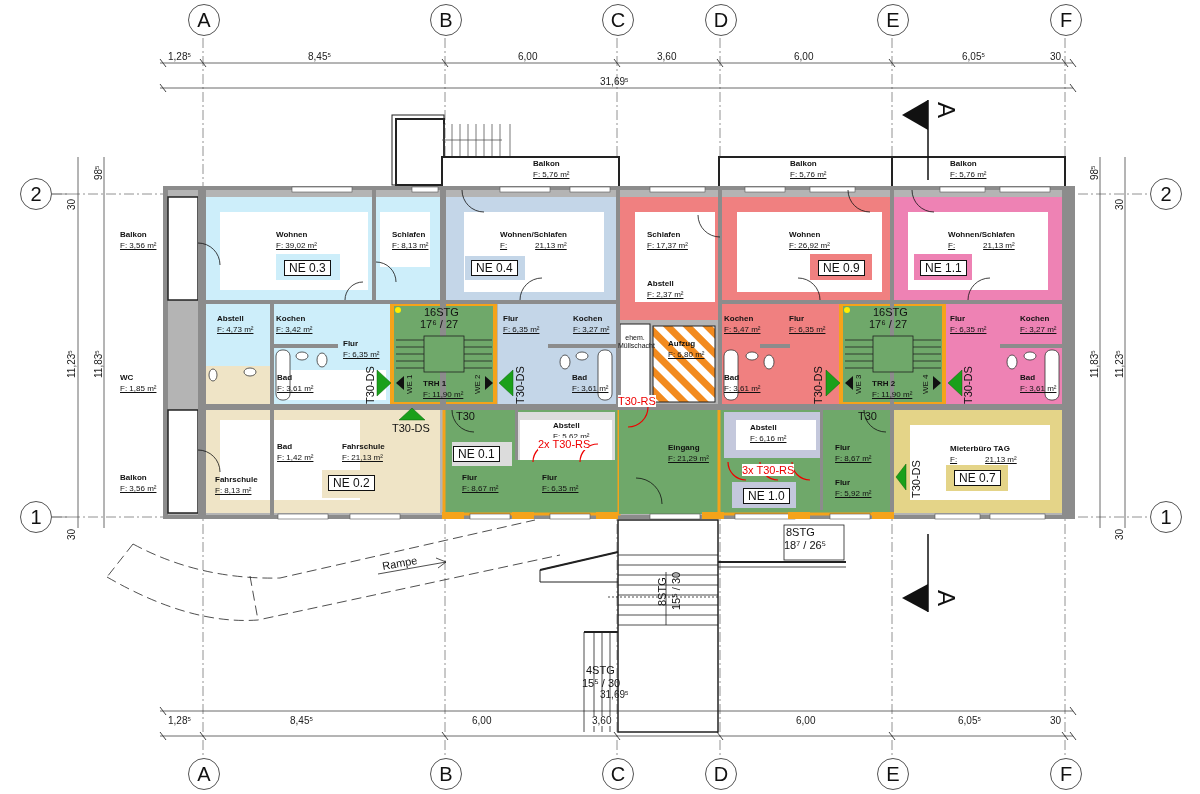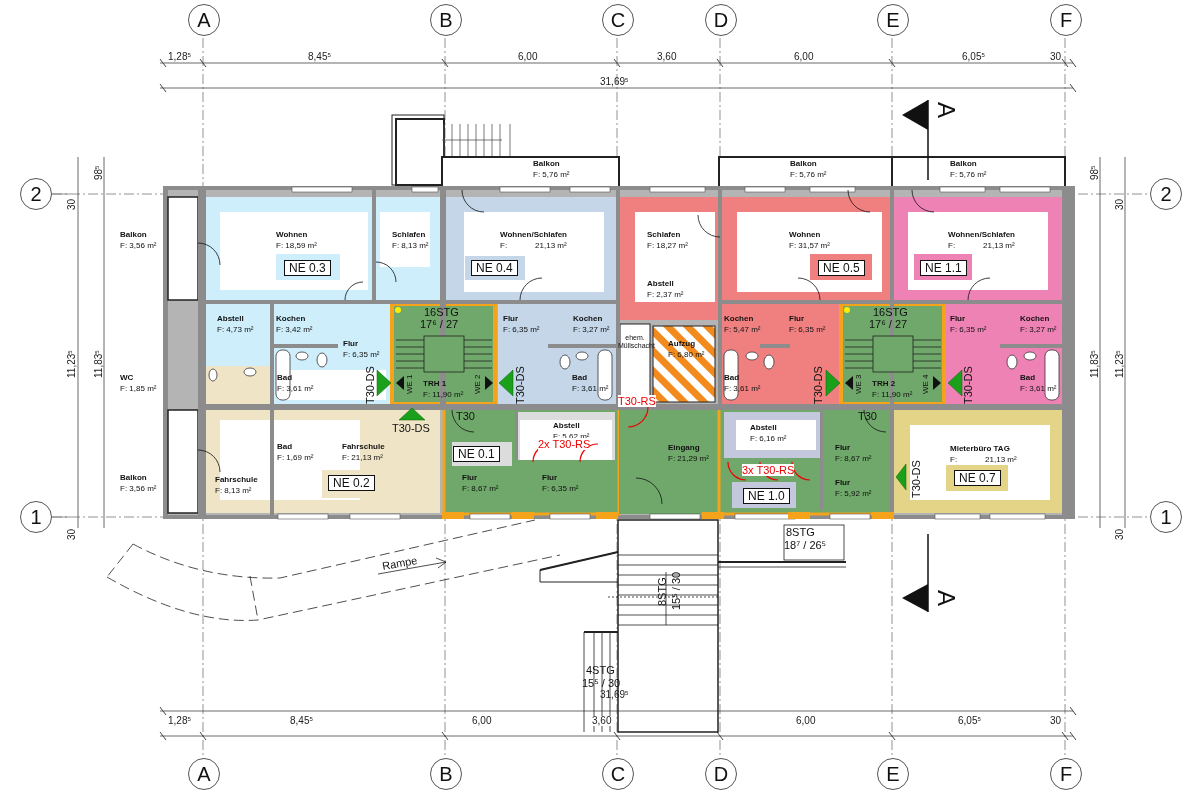--- a/index.html
+++ b/index.html
@@ -1,20 +1,20 @@
 <!DOCTYPE html>
 <html><head>
 <meta charset="utf-8">
 <style>
   html, body { margin: 0; padding: 0; background: #ffffff; }
   body { width: 1200px; height: 794px; overflow: hidden; font-family: "Liberation Sans", sans-serif; }
   #plan { position: absolute; left: 0; top: 0; width: 1200px; height: 794px; }
   .lbl { position: absolute; font-family: "Liberation Sans", sans-serif; font-size: 8px; color: #111; line-height: 11px; white-space: nowrap; }
   .lbl b { display: block; font-weight: bold; }
-  .lbl .area { display: block; }
+  .lbl .area { display: block; text-decoration: underline; }
   .lbl sup, .dim sup { font-size: 6px; vertical-align: top; line-height: 6px; }
   .ne { position: absolute; border: 1.5px solid #111; background: #fff; font-size: 12px; padding: 0 4px; line-height: 14px; color: #111; white-space: nowrap; }
   .grid-bubble { position: absolute; width: 30px; height: 30px; border: 1px solid #555; border-radius: 50%; background: #fff; font-size: 20px; line-height: 30px; text-align: center; color: #111; }
   .dim { position: absolute; font-size: 10px; color: #222; white-space: nowrap; line-height: 10px; }
   .dim.v { transform: rotate(-90deg); transform-origin: left top; }
   .red { position: absolute; color: #e00; font-size: 11px; background: #fff; line-height: 12px; white-space: nowrap; }
   .tag { position: absolute; font-size: 11px; color: #111; line-height: 12px; white-space: nowrap; }
   .tag.v { transform: rotate(-90deg); transform-origin: left top; }
   .small { position: absolute; font-size: 7px; color: #111; line-height: 8px; text-align: center; white-space: nowrap; }
   .sect { position: absolute; font-size: 24px; color: #111; transform: rotate(90deg); transform-origin: center; }
@@ -400,21 +400,21 @@
 
 <div class="sect" style="left:938px;top:96px">A</div>
 <div class="sect" style="left:938px;top:584px">A</div>
 
 <div class="lbl" style="left:120px;top:229px">
     <b>Balkon</b>
     <span class="area">F: 3,56 m²</span>
   </div>
 <div class="lbl" style="left:276px;top:229px">
     <b>Wohnen</b>
-    <span class="area">F: 18,59 m²</span>
+    <span class="area">F: 39,02 m²</span>
   </div>
 <div class="lbl" style="left:392px;top:229px">
     <b>Schlafen</b>
     <span class="area">F: 8,13 m²</span>
   </div>
 <div class="lbl" style="left:217px;top:313px">
     <b>Abstell</b>
     <span class="area">F: 4,73 m²</span>
   </div>
 <div class="lbl" style="left:276px;top:313px">
@@ -436,21 +436,21 @@
 <div class="lbl" style="left:120px;top:472px">
     <b>Balkon</b>
     <span class="area">F: 3,56 m²</span>
   </div>
 <div class="lbl" style="left:215px;top:474px">
     <b>Fahrschule</b>
     <span class="area">F:    8,13 m²</span>
   </div>
 <div class="lbl" style="left:277px;top:441px">
     <b>Bad</b>
-    <span class="area">F: 1,69 m²</span>
+    <span class="area">F: 1,42 m²</span>
   </div>
 <div class="lbl" style="left:342px;top:441px">
     <b>Fahrschule</b>
     <span class="area">F:  21,13 m²</span>
   </div>
 
 <div class="lbl" style="left:533px;top:158px">
     <b>Balkon</b>
     <span class="area">F: 5,76 m²</span>
   </div>
@@ -470,38 +470,38 @@
     <b>Bad</b>
     <span class="area">F: 3,61 m²</span>
   </div>
 <div class="lbl" style="left:423px;top:378px">
     <b>TRH 1</b>
     <span class="area">F: 11,90 m²</span>
   </div>
 
 <div class="lbl" style="left:647px;top:229px">
     <b>Schlafen</b>
-    <span class="area">F: 18,27 m²</span>
+    <span class="area">F: 17,37 m²</span>
   </div>
 <div class="lbl" style="left:647px;top:278px">
     <b>Abstell</b>
     <span class="area">F: 2,37 m²</span>
   </div>
 <div class="lbl" style="left:668px;top:338px;background:transparent">
     <b>Aufzug</b>
     <span class="area">F: 6,80 m²</span>
   </div>
 <div class="small" style="left:618px;top:334px;width:34px;white-space:normal">ehem. Müllschacht</div>
 <div class="lbl" style="left:790px;top:158px">
     <b>Balkon</b>
     <span class="area">F: 5,76 m²</span>
   </div>
 <div class="lbl" style="left:789px;top:229px">
     <b>Wohnen</b>
-    <span class="area">F: 31,57 m²</span>
+    <span class="area">F: 26,92 m²</span>
   </div>
 <div class="lbl" style="left:724px;top:313px">
     <b>Kochen</b>
     <span class="area">F: 5,47 m²</span>
   </div>
 <div class="lbl" style="left:789px;top:313px">
     <b>Flur</b>
     <span class="area">F: 6,35 m²</span>
   </div>
 <div class="lbl" style="left:724px;top:372px">
@@ -564,21 +564,21 @@
   </div>
 <div class="lbl" style="left:950px;top:443px">
     <b>Mieterbüro TAG</b>
     <span class="area"><span>F:</span><span style="margin-left:28px">21,13 m²</span></span>
   </div>
 
 <div class="ne" style="left:453px;top:446px">NE 0.1</div>
 <div class="ne" style="left:328px;top:475px">NE 0.2</div>
 <div class="ne" style="left:284px;top:260px">NE 0.3</div>
 <div class="ne" style="left:471px;top:260px">NE 0.4</div>
-<div class="ne" style="left:818px;top:260px">NE 0.5</div>
+<div class="ne" style="left:818px;top:260px">NE 0.9</div>
 <div class="ne" style="left:920px;top:260px">NE 1.1</div>
 <div class="ne" style="left:954px;top:470px">NE 0.7</div>
 <div class="ne" style="left:743px;top:488px">NE 1.0</div>
 
 <div class="tag v" style="left:364px;top:404px">T30-DS</div>
 <div class="tag" style="left:392px;top:422px">T30-DS</div>
 <div class="tag v" style="left:514px;top:404px">T30-DS</div>
 <div class="tag v" style="left:812px;top:404px">T30-DS</div>
 <div class="tag v" style="left:962px;top:404px">T30-DS</div>
 <div class="tag v" style="left:910px;top:498px">T30-DS</div>

